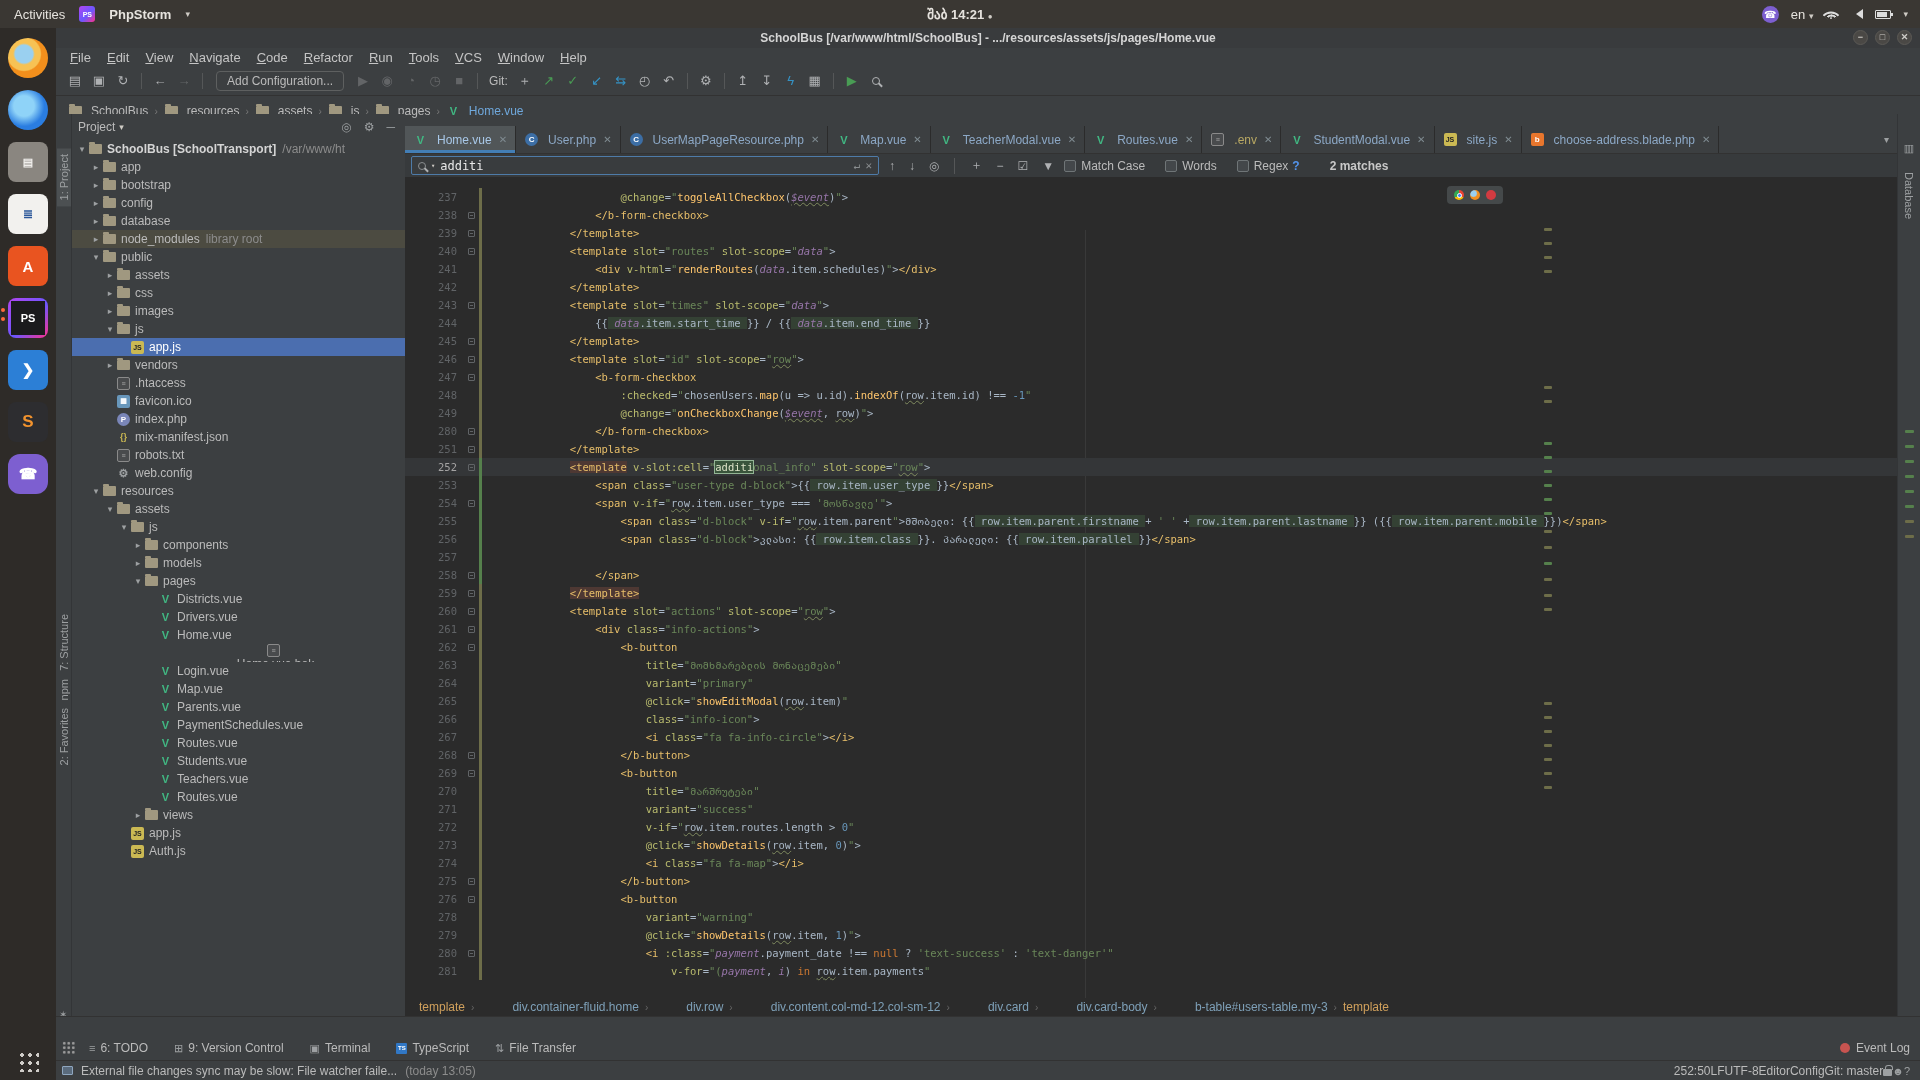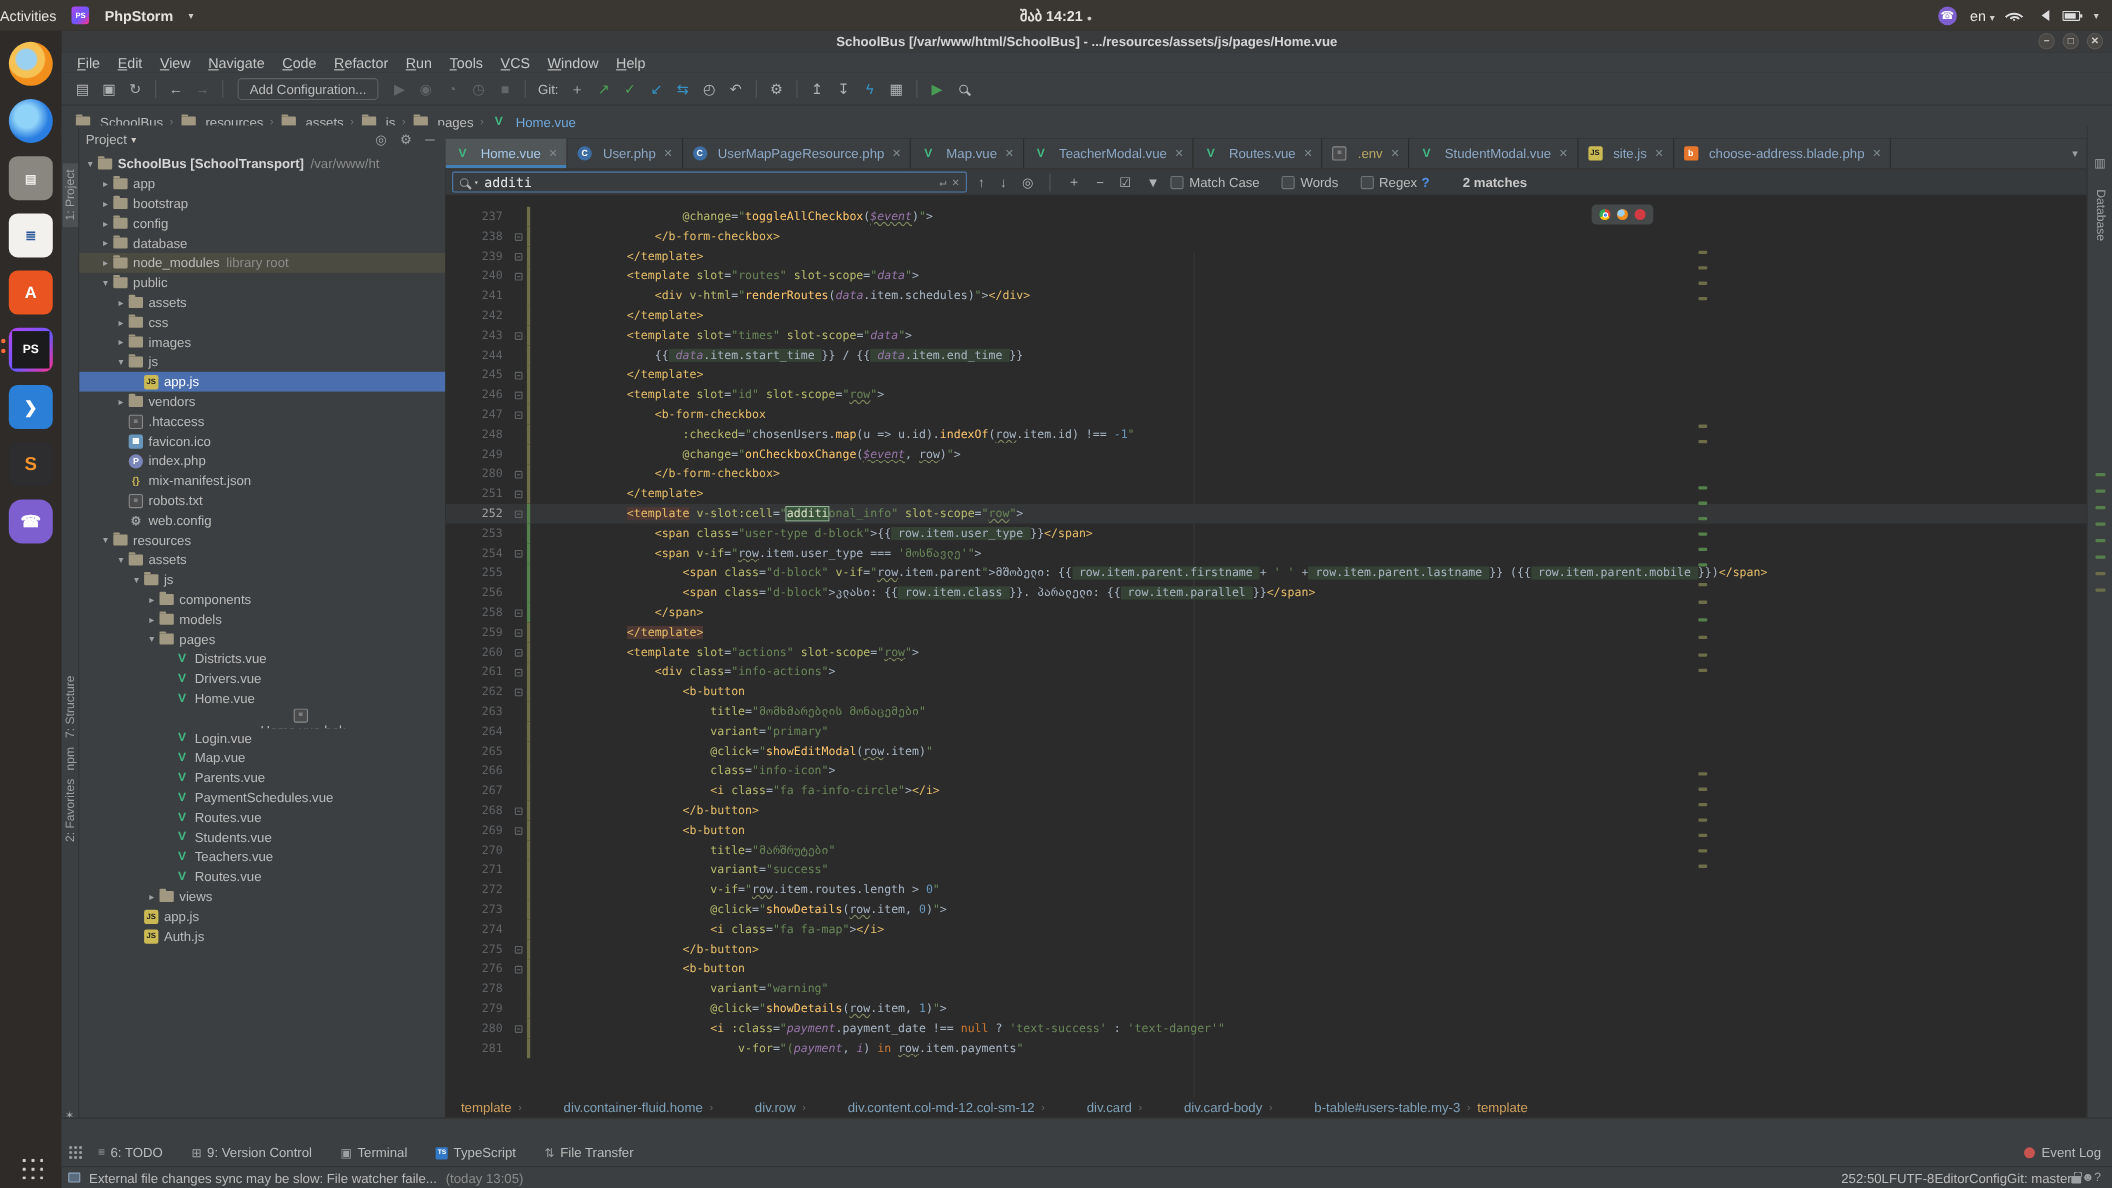--- a/index.html
+++ b/index.html
@@ -2,21 +2,21 @@
 <html><head>
 <meta charset="utf-8">
 <style>
   *{margin:0;padding:0;box-sizing:border-box;}
   html,body{width:1920px;height:1080px;overflow:hidden;background:#2B2B2B;font-family:"Liberation Sans",sans-serif;}
   #root{position:relative;width:1920px;height:1080px;}
   .abs{position:absolute;}
 
   
   #topbar{left:0;top:0;width:1920px;height:28px;background:#3A3733;color:#E6E3DE;display:flex;align-items:center;font-size:13px;}
-  #tb-left{display:flex;align-items:center;gap:14px;padding-left:0;flex:1;}
+  #tb-left{display:flex;align-items:center;gap:14px;padding-left:14px;flex:1;}
   #tb-center{position:absolute;left:0;right:0;text-align:center;font-weight:700;font-size:13px;pointer-events:none;}
   #tb-right{display:flex;align-items:center;gap:12px;padding-right:12px;margin-left:auto;z-index:2;}
   .psmini{width:16px;height:16px;border-radius:3px;background:linear-gradient(135deg,#b345f1,#6b57ff 55%,#ff318c);display:inline-flex;align-items:center;justify-content:center;color:#fff;font-size:7px;font-weight:700;}
   .caret{font-size:9px;color:#CFCBC5;}
   .viber-top{width:17px;height:17px;border-radius:50%;background:#7d5fd0;color:#fff;font-size:10px;display:inline-flex;align-items:center;justify-content:center;}
   .wifi{width:14px;height:10px;position:relative;display:inline-block;}
   .wifi i{position:absolute;border:solid #DDD;border-width:2px 2px 0 0;border-radius:0 100% 0 0;transform:rotate(-45deg);left:50%;}
   .spk{display:inline-block;width:0;height:0;border:5px solid transparent;border-right:7px solid #DDD;}
   .batt{display:inline-block;width:16px;height:9px;border:1px solid #DDD;border-radius:1px;position:relative;}
   .batt::after{content:"";position:absolute;right:-3px;top:2px;width:2px;height:3px;background:#DDD;}
@@ -633,20 +633,21 @@
         <div class="cl"><span class="ln">247</span><span class="foldc"><span class="foldm"></span></span><span class="stripc strip-m"></span><span class="ct"><span class="pln">                </span><span class="tag">&lt;b-form-checkbox</span></span></div>
         <div class="cl"><span class="ln">248</span><span class="foldc"></span><span class="stripc strip-m"></span><span class="ct"><span class="pln">                    </span><span class="attr">:checked</span><span class="pln">=</span><span class="str">"</span><span class="pln">chosenUsers.</span><span class="fn">map</span><span class="pln">(u =&gt; u.id).</span><span class="fn">indexOf</span><span class="pln">(</span><span class="pln wavy">row</span><span class="pln">.item.id) !== </span><span class="num">-1</span><span class="str">"</span></span></div>
         <div class="cl"><span class="ln">249</span><span class="foldc"></span><span class="stripc strip-m"></span><span class="ct"><span class="pln">                    </span><span class="attr">@change</span><span class="pln">=</span><span class="str">"</span><span class="fn">onCheckboxChange</span><span class="pln">(</span><span class="pur wavy">$event</span><span class="pln">, </span><span class="pln wavy">row</span><span class="pln">)</span><span class="str">"</span><span class="pln">&gt;</span></span></div>
         <div class="cl"><span class="ln">280</span><span class="foldc"><span class="foldm"></span></span><span class="stripc strip-m"></span><span class="ct"><span class="pln">                </span><span class="tag">&lt;/b-form-checkbox&gt;</span></span></div>
         <div class="cl"><span class="ln">251</span><span class="foldc"><span class="foldm"></span></span><span class="stripc strip-m"></span><span class="ct"><span class="pln">            </span><span class="tag">&lt;/template&gt;</span></span></div>
         <div class="cl cur"><span class="ln">252</span><span class="foldc"><span class="foldm"></span></span><span class="stripc strip-a"></span><span class="ct"><span class="pln">            </span><span class="tag hltag">&lt;template</span><span class="pln"> </span><span class="attr">v-slot:cell</span><span class="pln">=</span><span class="str">"</span><span class="hlcur">additi</span><span class="str">onal_info"</span><span class="pln"> </span><span class="attr">slot-scope</span><span class="pln">=</span><span class="str">"</span><span class="str wavy">row</span><span class="str">"</span><span class="pln">&gt;</span></span></div>
         <div class="cl"><span class="ln">253</span><span class="foldc"></span><span class="stripc strip-a"></span><span class="ct"><span class="pln">                </span><span class="tag">&lt;span</span><span class="pln"> </span><span class="attr">class</span><span class="pln">=</span><span class="str">"user-type d-block"</span><span class="pln">&gt;{{</span><span class="itp"> row.item.user_type </span><span class="pln">}}</span><span class="tag">&lt;/span&gt;</span></span></div>
         <div class="cl"><span class="ln">254</span><span class="foldc"><span class="foldm"></span></span><span class="stripc strip-a"></span><span class="ct"><span class="pln">                </span><span class="tag">&lt;span</span><span class="pln"> </span><span class="attr">v-if</span><span class="pln">=</span><span class="str">"</span><span class="pln wavy">row</span><span class="pln">.item.user_type === </span><span class="str">'მოსწავლე'</span><span class="str">"</span><span class="pln">&gt;</span></span></div>
         <div class="cl"><span class="ln">255</span><span class="foldc"></span><span class="stripc strip-a"></span><span class="ct"><span class="pln">                    </span><span class="tag">&lt;span</span><span class="pln"> </span><span class="attr">class</span><span class="pln">=</span><span class="str">"d-block"</span><span class="pln"> </span><span class="attr">v-if</span><span class="pln">=</span><span class="str">"</span><span class="pln wavy">row</span><span class="pln">.item.parent</span><span class="str">"</span><span class="pln">&gt;მშობელი: {{</span><span class="itp"> row.item.parent.firstname </span><span class="pln">+ </span><span class="str">' '</span><span class="pln"> +</span><span class="itp"> row.item.parent.lastname </span><span class="pln">}} ({{</span><span class="itp"> row.item.parent.mobile </span><span class="pln">}})</span><span class="tag">&lt;/span&gt;</span></span></div>
         <div class="cl"><span class="ln">256</span><span class="foldc"></span><span class="stripc strip-a"></span><span class="ct"><span class="pln">                    </span><span class="tag">&lt;span</span><span class="pln"> </span><span class="attr">class</span><span class="pln">=</span><span class="str">"d-block"</span><span class="pln">&gt;კლასი: {{</span><span class="itp"> row.item.class </span><span class="pln">}}. პარალელი: {{</span><span class="itp"> row.item.parallel </span><span class="pln">}}</span><span class="tag">&lt;/span&gt;</span></span></div>
+        <div class="cl"><span class="ln">257</span><span class="foldc"></span><span class="stripc strip-a"></span><span class="ct"><span class="pln"></span></span></div>
         <div class="cl"><span class="ln">258</span><span class="foldc"><span class="foldm"></span></span><span class="stripc strip-a"></span><span class="ct"><span class="pln">                </span><span class="tag">&lt;/span&gt;</span></span></div>
         <div class="cl"><span class="ln">259</span><span class="foldc"><span class="foldm"></span></span><span class="stripc strip-m"></span><span class="ct"><span class="pln">            </span><span class="tag hltag">&lt;/template&gt;</span></span></div>
         <div class="cl"><span class="ln">260</span><span class="foldc"><span class="foldm"></span></span><span class="stripc strip-m"></span><span class="ct"><span class="pln">            </span><span class="tag">&lt;template</span><span class="pln"> </span><span class="attr">slot</span><span class="pln">=</span><span class="str">"actions"</span><span class="pln"> </span><span class="attr">slot-scope</span><span class="pln">=</span><span class="str">"</span><span class="str wavy">row</span><span class="str">"</span><span class="pln">&gt;</span></span></div>
         <div class="cl"><span class="ln">261</span><span class="foldc"><span class="foldm"></span></span><span class="stripc strip-m"></span><span class="ct"><span class="pln">                </span><span class="tag">&lt;div</span><span class="pln"> </span><span class="attr">class</span><span class="pln">=</span><span class="str">"info-actions"</span><span class="pln">&gt;</span></span></div>
         <div class="cl"><span class="ln">262</span><span class="foldc"><span class="foldm"></span></span><span class="stripc strip-m"></span><span class="ct"><span class="pln">                    </span><span class="tag">&lt;b-button</span></span></div>
         <div class="cl"><span class="ln">263</span><span class="foldc"></span><span class="stripc strip-m"></span><span class="ct"><span class="pln">                        </span><span class="attr">title</span><span class="pln">=</span><span class="str">"მომხმარებლის მონაცემები"</span></span></div>
         <div class="cl"><span class="ln">264</span><span class="foldc"></span><span class="stripc strip-m"></span><span class="ct"><span class="pln">                        </span><span class="attr">variant</span><span class="pln">=</span><span class="str">"primary"</span></span></div>
         <div class="cl"><span class="ln">265</span><span class="foldc"></span><span class="stripc strip-m"></span><span class="ct"><span class="pln">                        </span><span class="attr">@click</span><span class="pln">=</span><span class="str">"</span><span class="fn">showEditModal</span><span class="pln">(</span><span class="pln wavy">row</span><span class="pln">.item)</span><span class="str">"</span></span></div>
         <div class="cl"><span class="ln">266</span><span class="foldc"></span><span class="stripc strip-m"></span><span class="ct"><span class="pln">                        </span><span class="attr">class</span><span class="pln">=</span><span class="str">"info-icon"</span><span class="pln">&gt;</span></span></div>
         <div class="cl"><span class="ln">267</span><span class="foldc"></span><span class="stripc strip-m"></span><span class="ct"><span class="pln">                        </span><span class="tag">&lt;i</span><span class="pln"> </span><span class="attr">class</span><span class="pln">=</span><span class="str">"fa fa-info-circle"</span><span class="pln">&gt;</span><span class="tag">&lt;/i&gt;</span></span></div>

